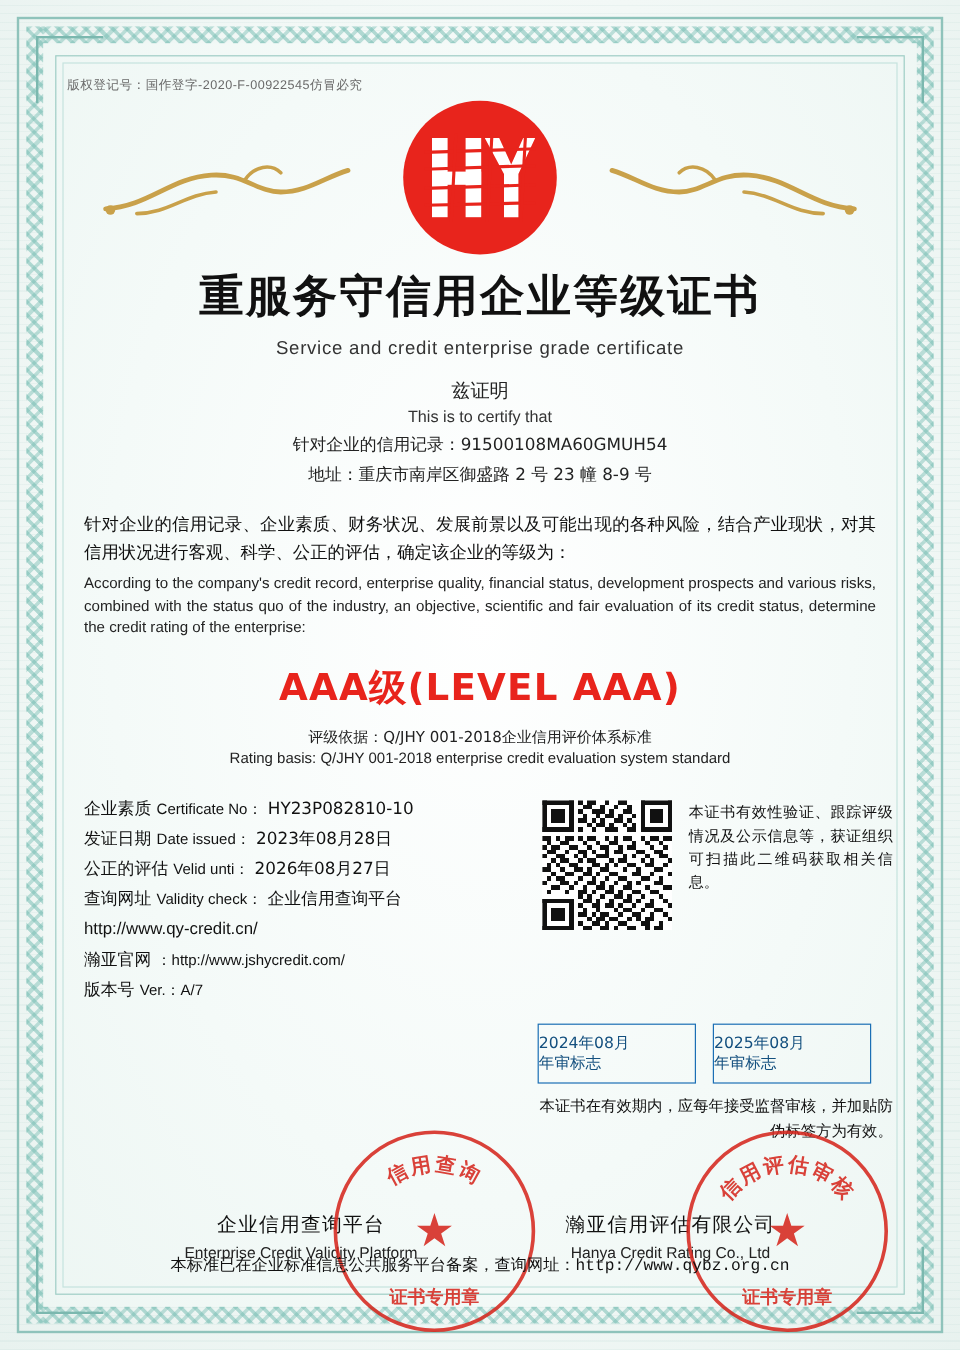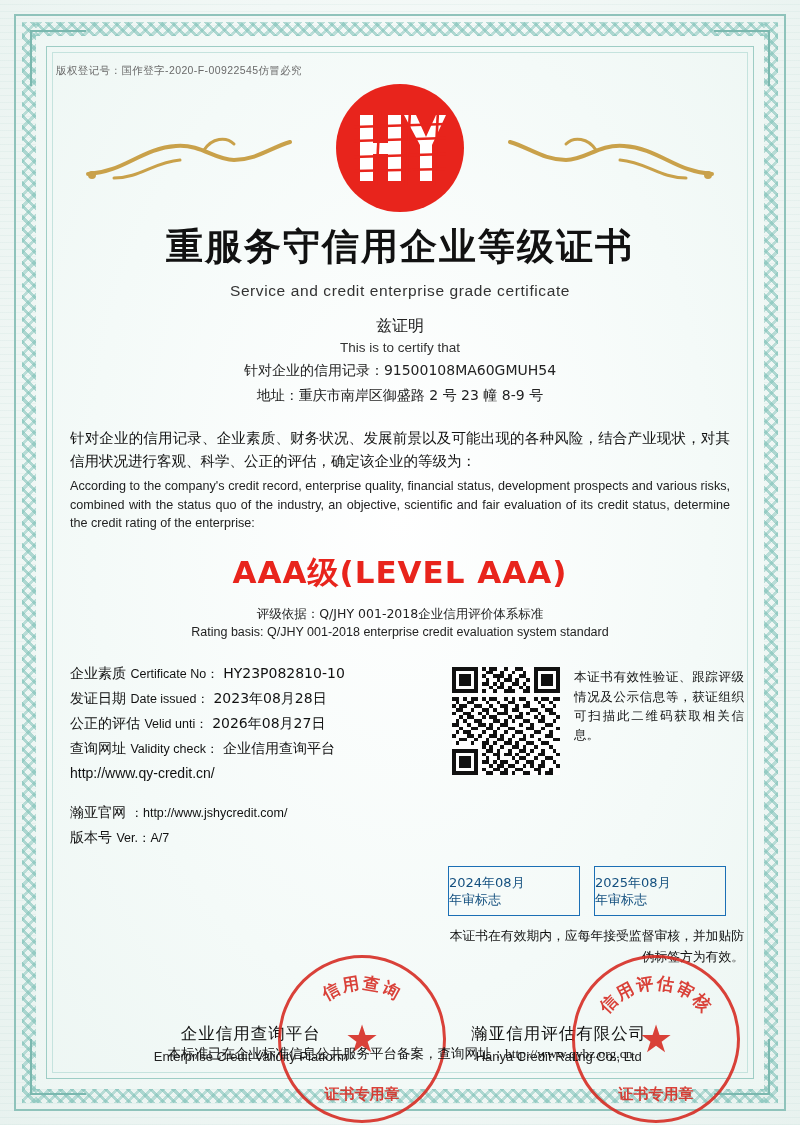--- a/index.html
+++ b/index.html
@@ -249,21 +249,21 @@
   .info-line .lbl-en {
     font-size: 12.5px;
     font-family: "Liberation Sans", sans-serif;
   }
   .info-line .val {
     font-family: "DejaVu Sans", sans-serif;
   }
   .url-line {
     font-size: 14px;
     color: #111;
-    margin-bottom: 23px;
+    margin-bottom: 10px;
     font-family: "Liberation Sans", sans-serif;
   }
 
   .qr-col {
     width: 116px;
     padding-top: 2px;
   }
   .qr {
     width: 108px;
     height: 108px;
@@ -390,21 +390,21 @@
   }
 
   .footer-note {
     position: absolute;
     left: 0;
     right: 0;
     bottom: 6px;
     text-align: center;
     font-size: 13.5px;
     color: #111;
-    font-family: Liberation Serif, serif;
+    font-family: Liberation Mono, monospace;
   }
 </style>
 </head>
 <body>
 
 <div class="certificate">
 
   <div class="border-outer"></div>
   <div class="border-band"></div>
   <div class="border-inner"></div>

